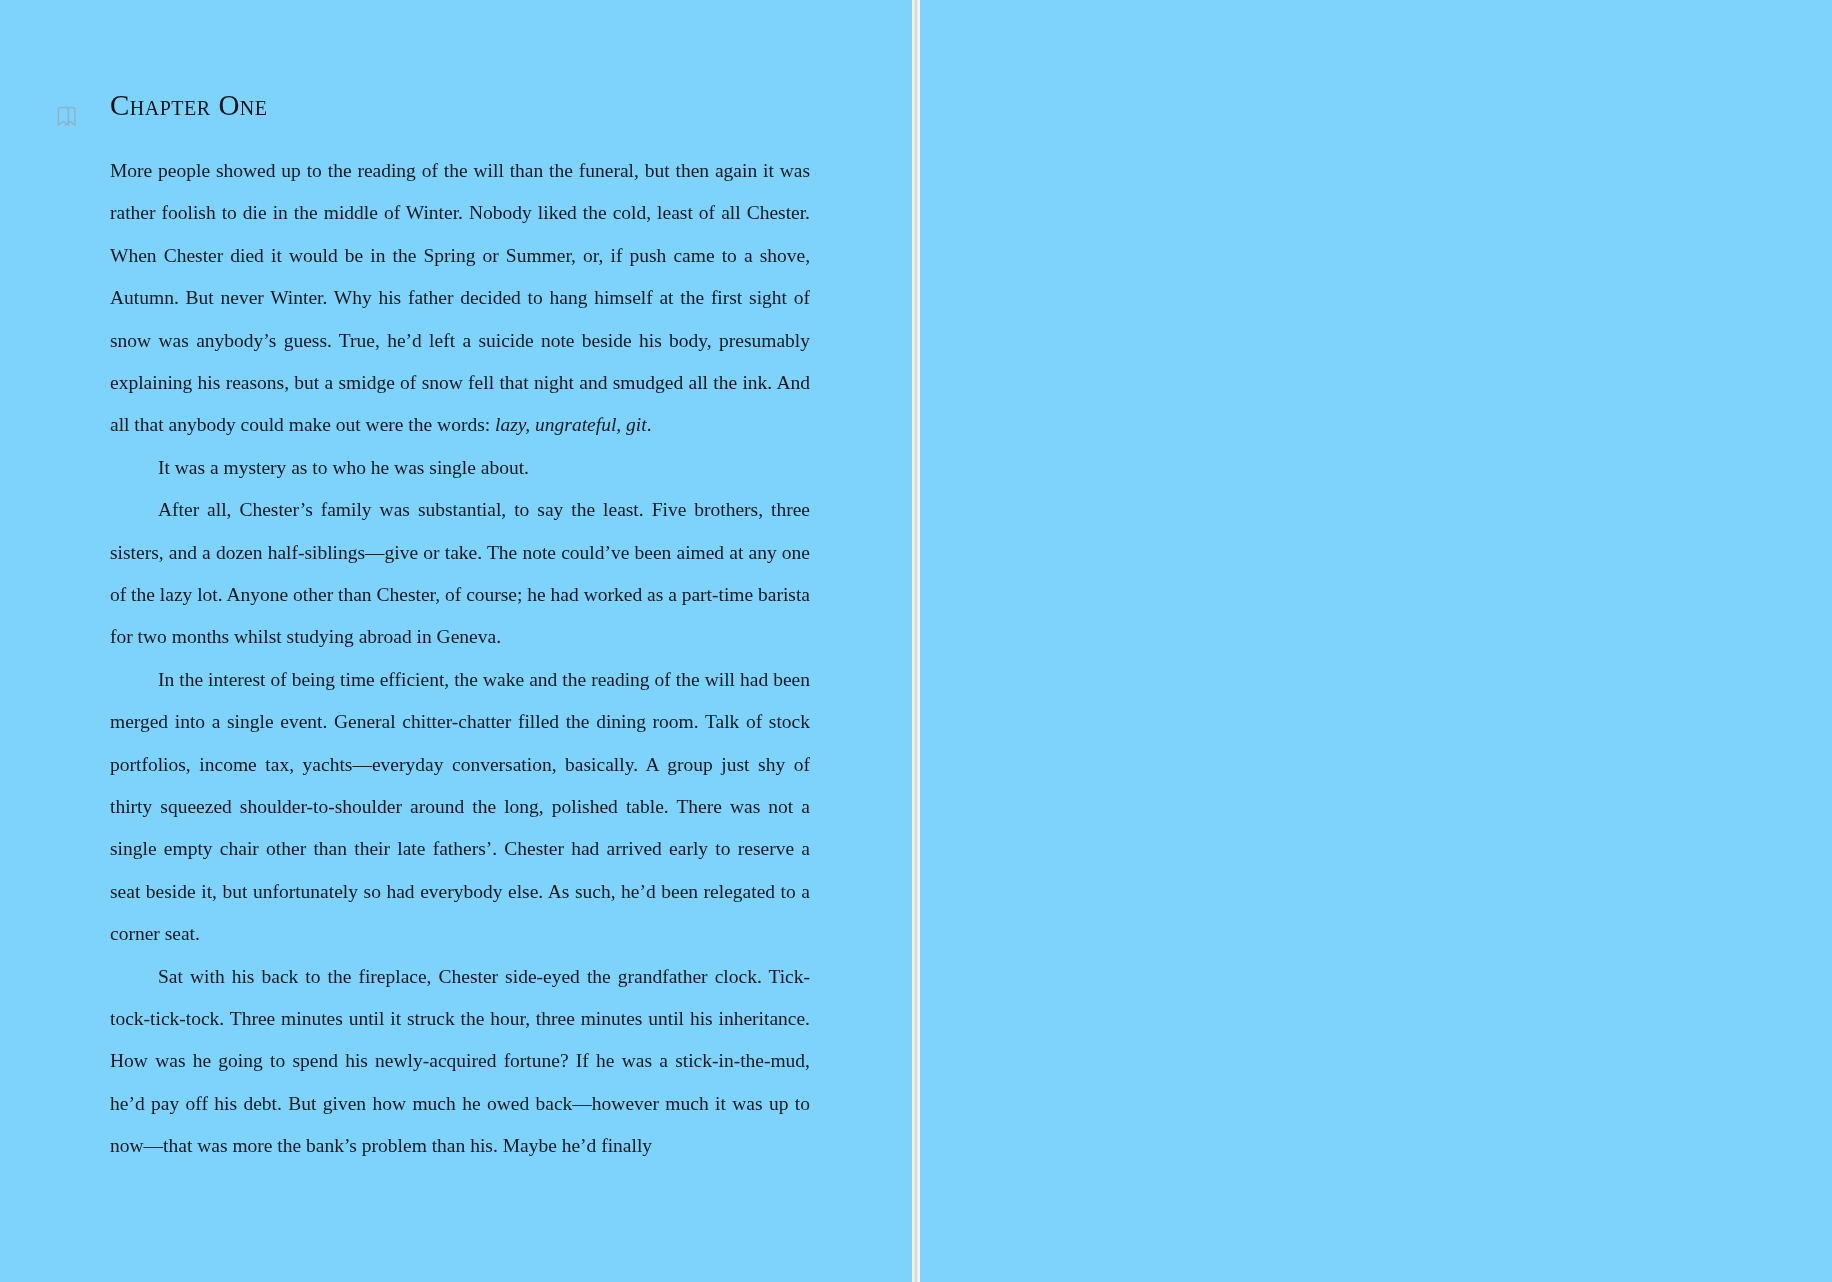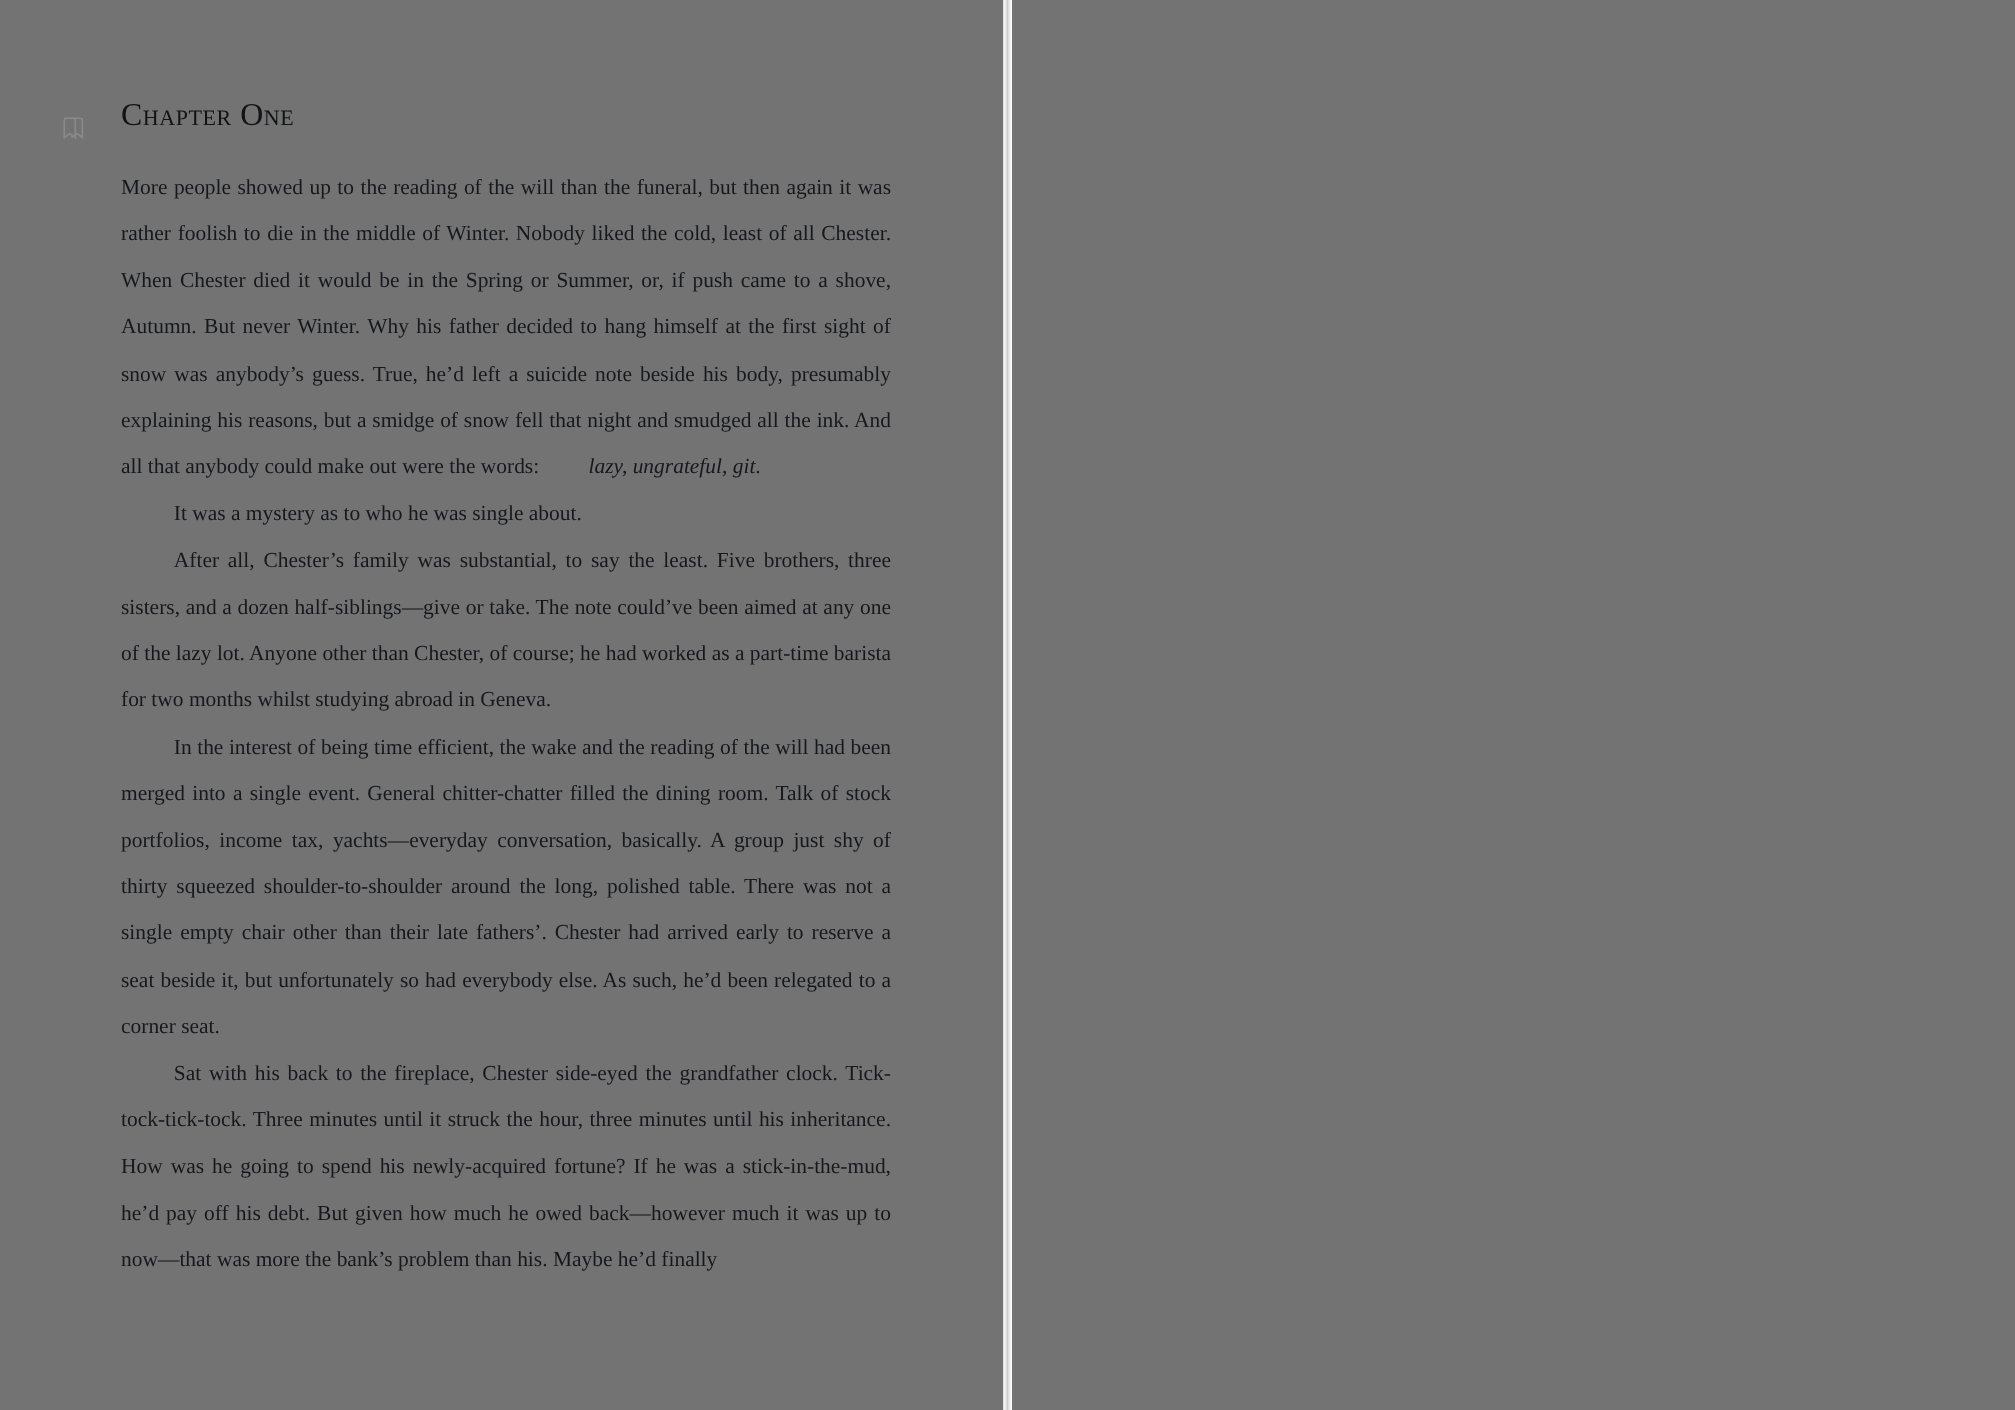--- a/index.html
+++ b/index.html
@@ -15,21 +15,21 @@
     position: relative;
     width: 1832px;
     height: 1282px;
     display: flex;
     background: #ffffff;
     overflow: hidden;
   }
   .page {
     position: relative;
     height: 1282px;
-    background: #737373;
+    background: #7dd3fc;
     flex: 0 0 auto;
   }
   .page-left  { width: 912px; }
   .page-right { width: 912px; }
 
   .gutter {
     width: 8px;
     height: 1282px;
     flex: 0 0 auto;
     background: linear-gradient(to right,
@@ -72,21 +72,21 @@
     margin: 0 0 28px 0;
     text-align: left;
     font-weight: 400;
   }
 
   p {
     margin: 0;
     text-indent: 0;
   }
   p.indent { text-indent: 48px; }
-  em { font-style: italic; margin-left: 40px; }
+  em { font-style: italic; }
 </style>
 </head>
 <body>
 
 <div class="reader">
 
   <div class="page page-left">
 
     <span class="bookmark-icon">
       <svg viewBox="0 0 24 24" width="26" height="26" fill="none" stroke="#9a9ba0" stroke-width="1.4">

